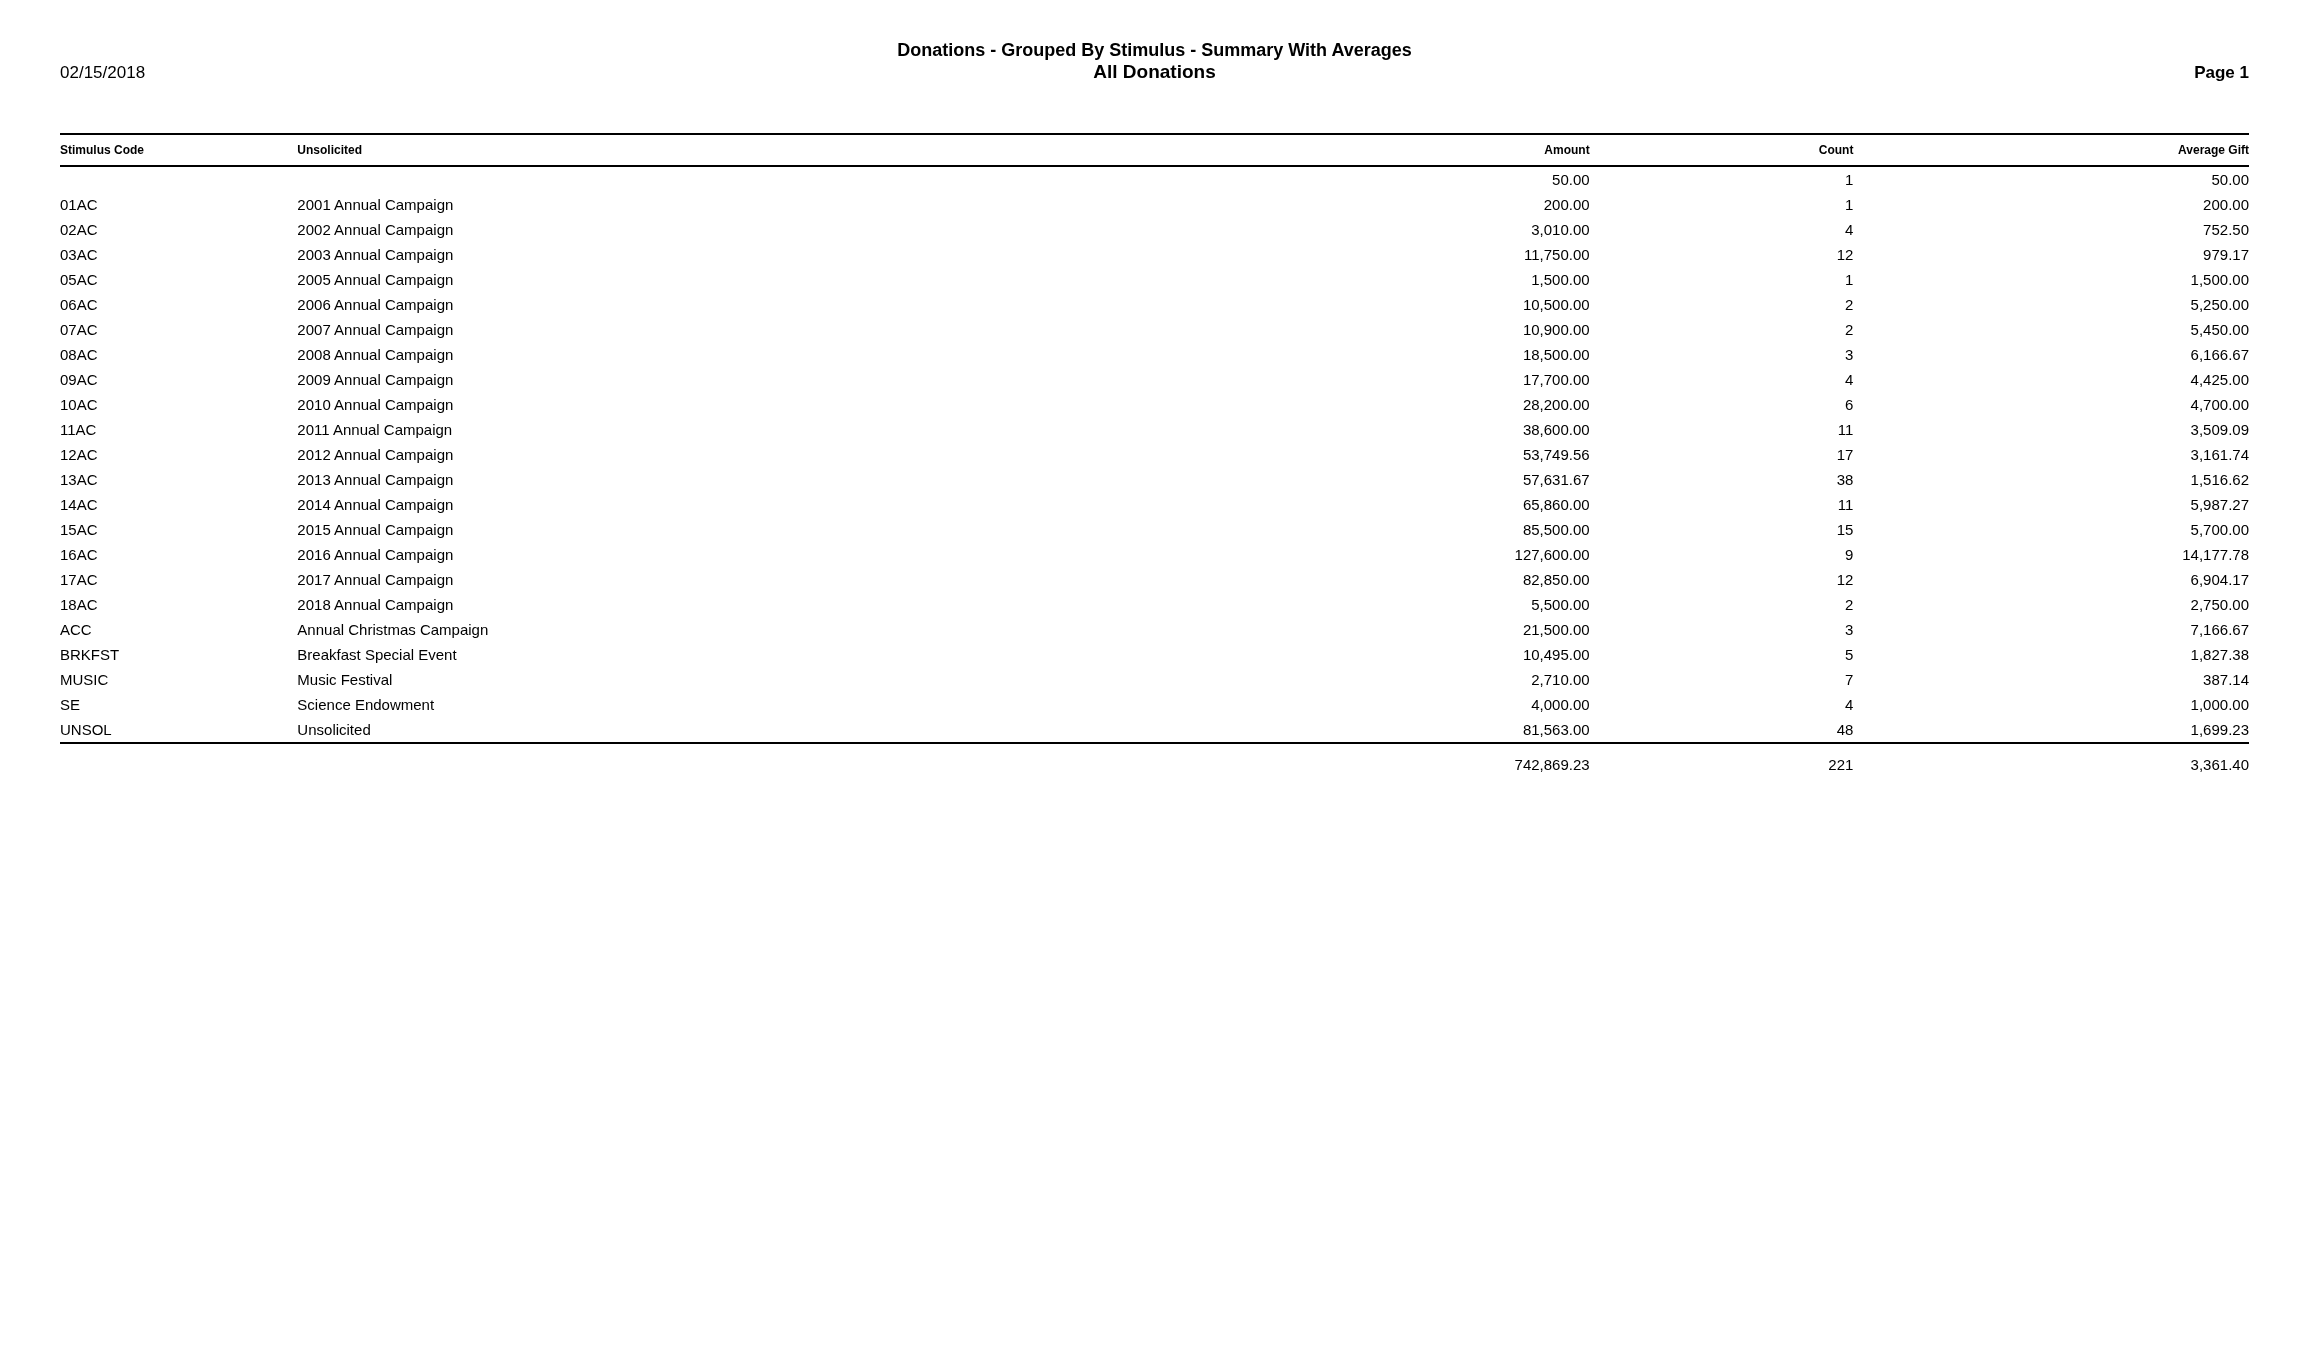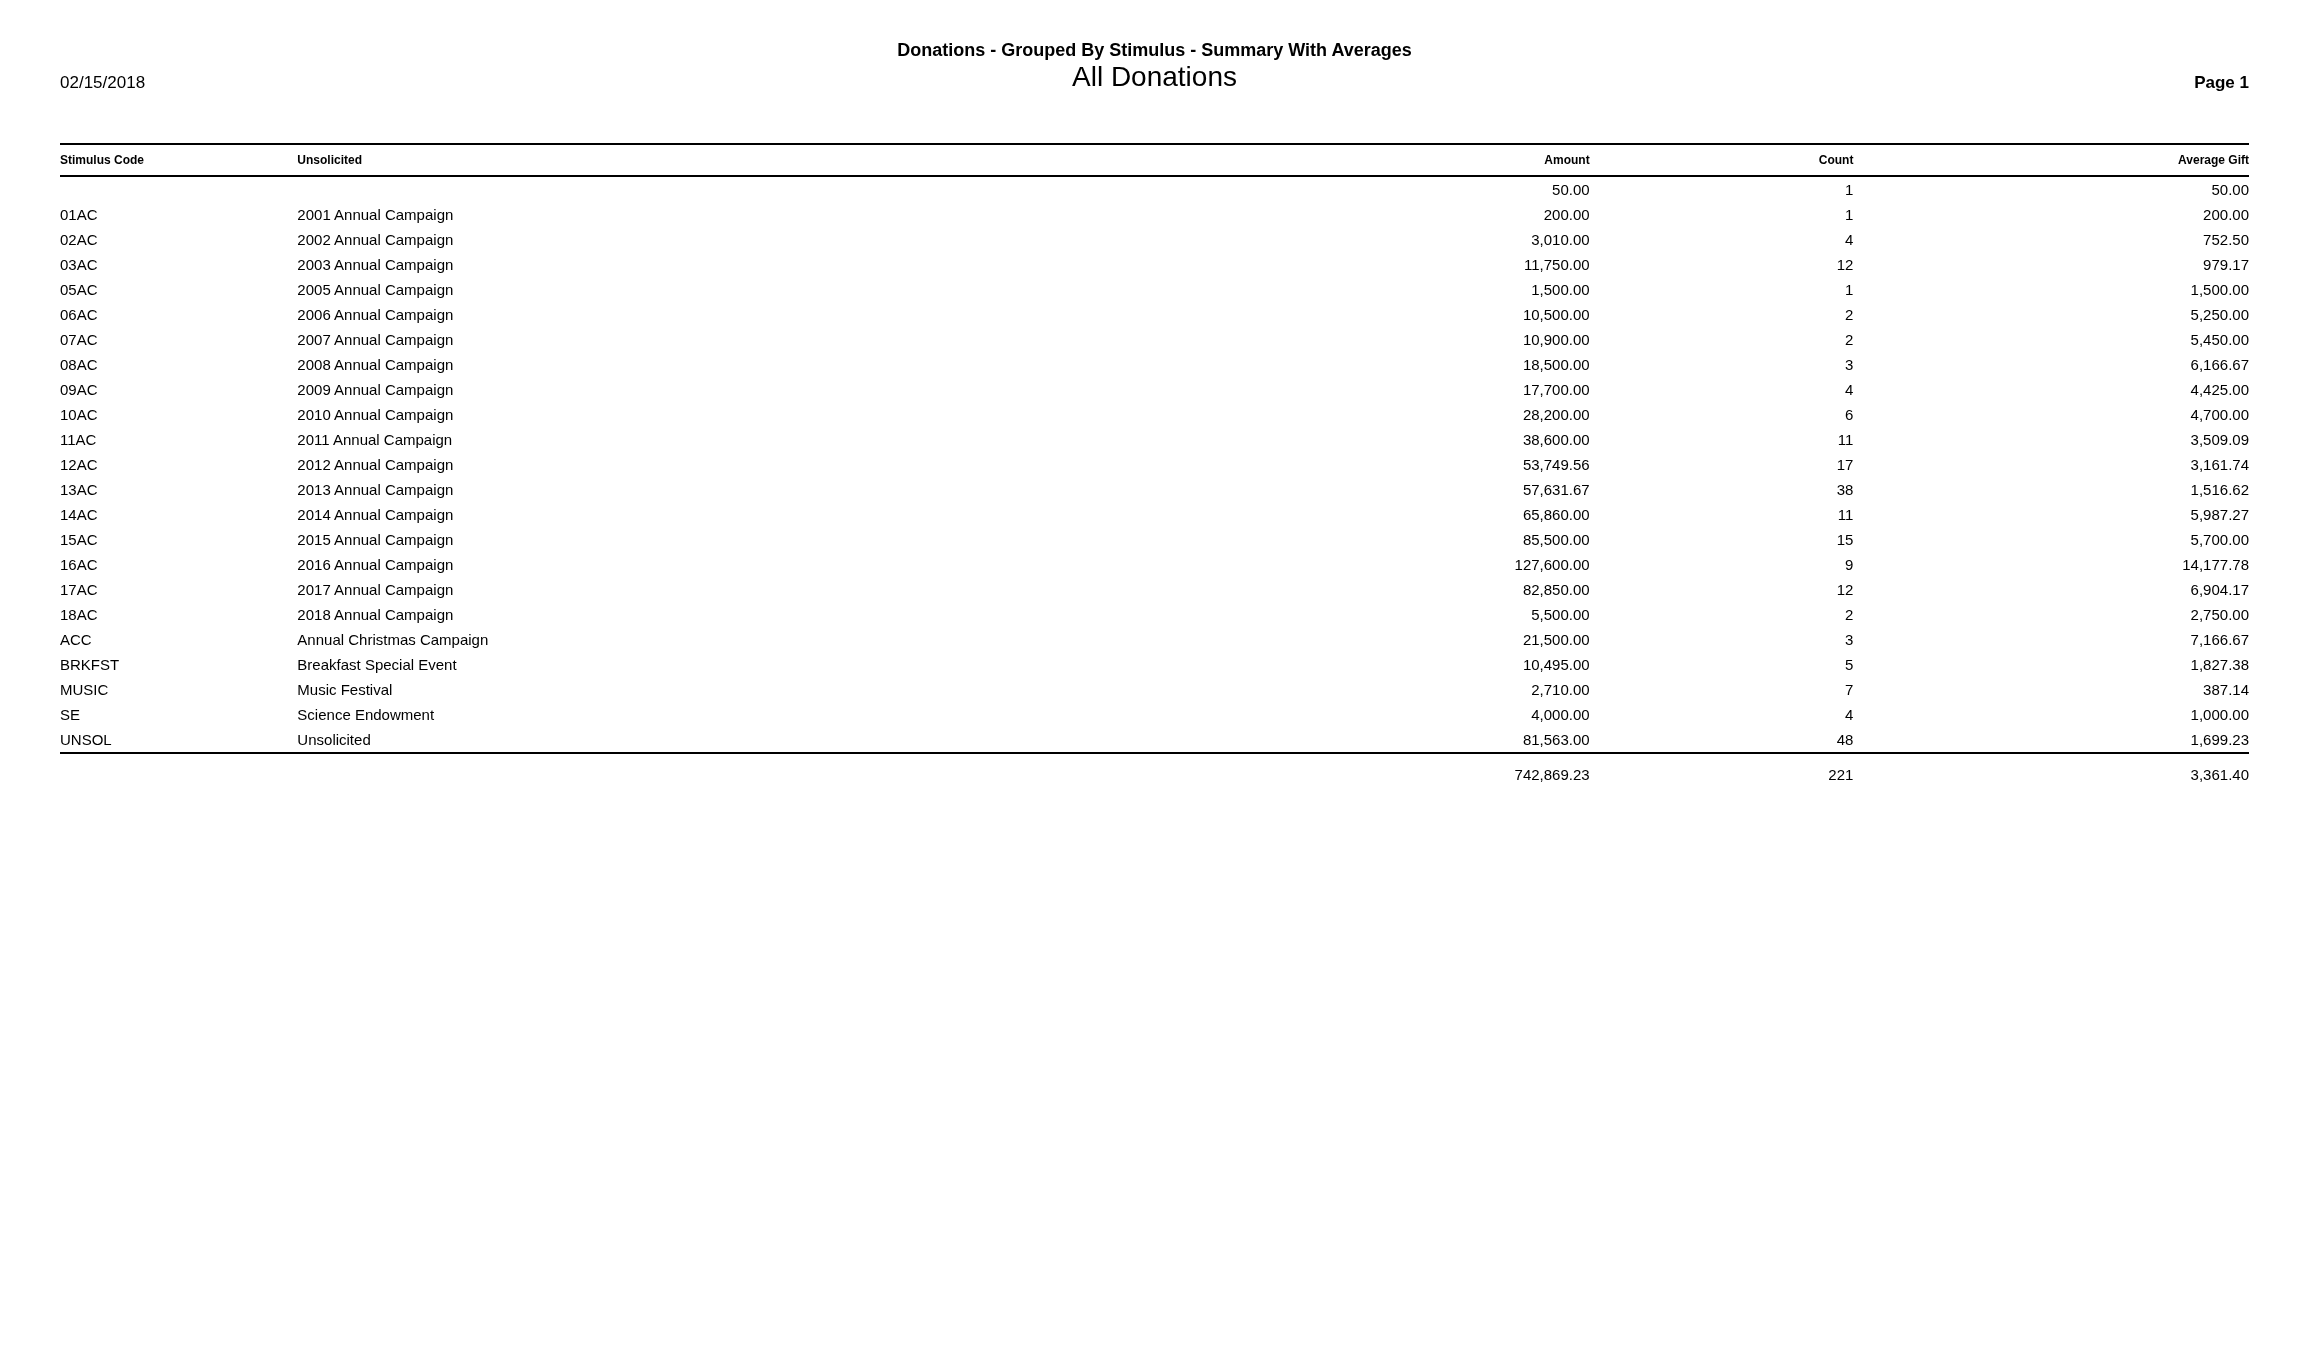--- a/index.html
+++ b/index.html
@@ -29,22 +29,22 @@
     }
     .header-title {
       text-align: center;
       flex: 1;
     }
     .header-title h1 {
       font-size: 18px;
       font-weight: bold;
     }
     .header-title h2 {
-      font-size: 28px;
-      font-weight: normal;
+      font-size: 19px;
+      font-weight: bold;
     }
     .header-page {
       font-size: 17px;
       font-weight: bold;
       min-width: 160px;
       text-align: right;
     }
     .report-table {
       width: 100%;
       border-collapse: collapse;

